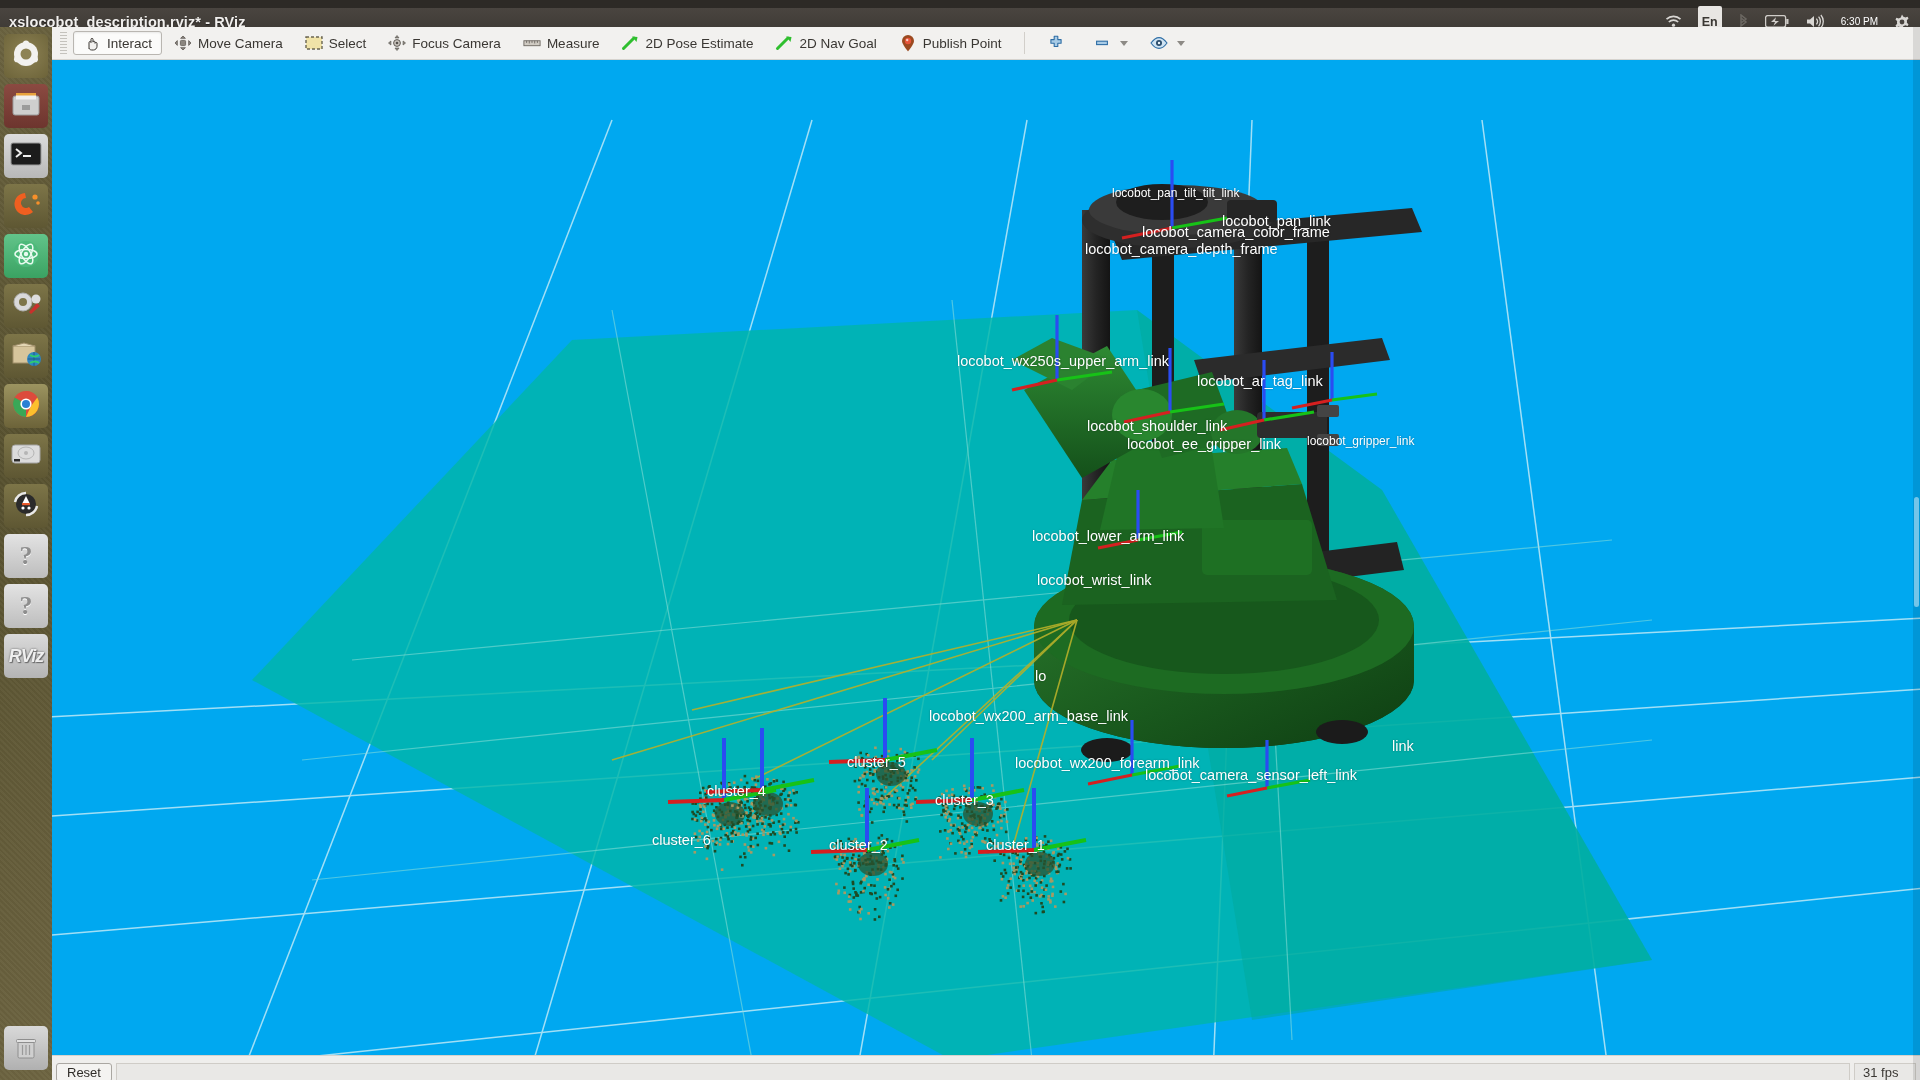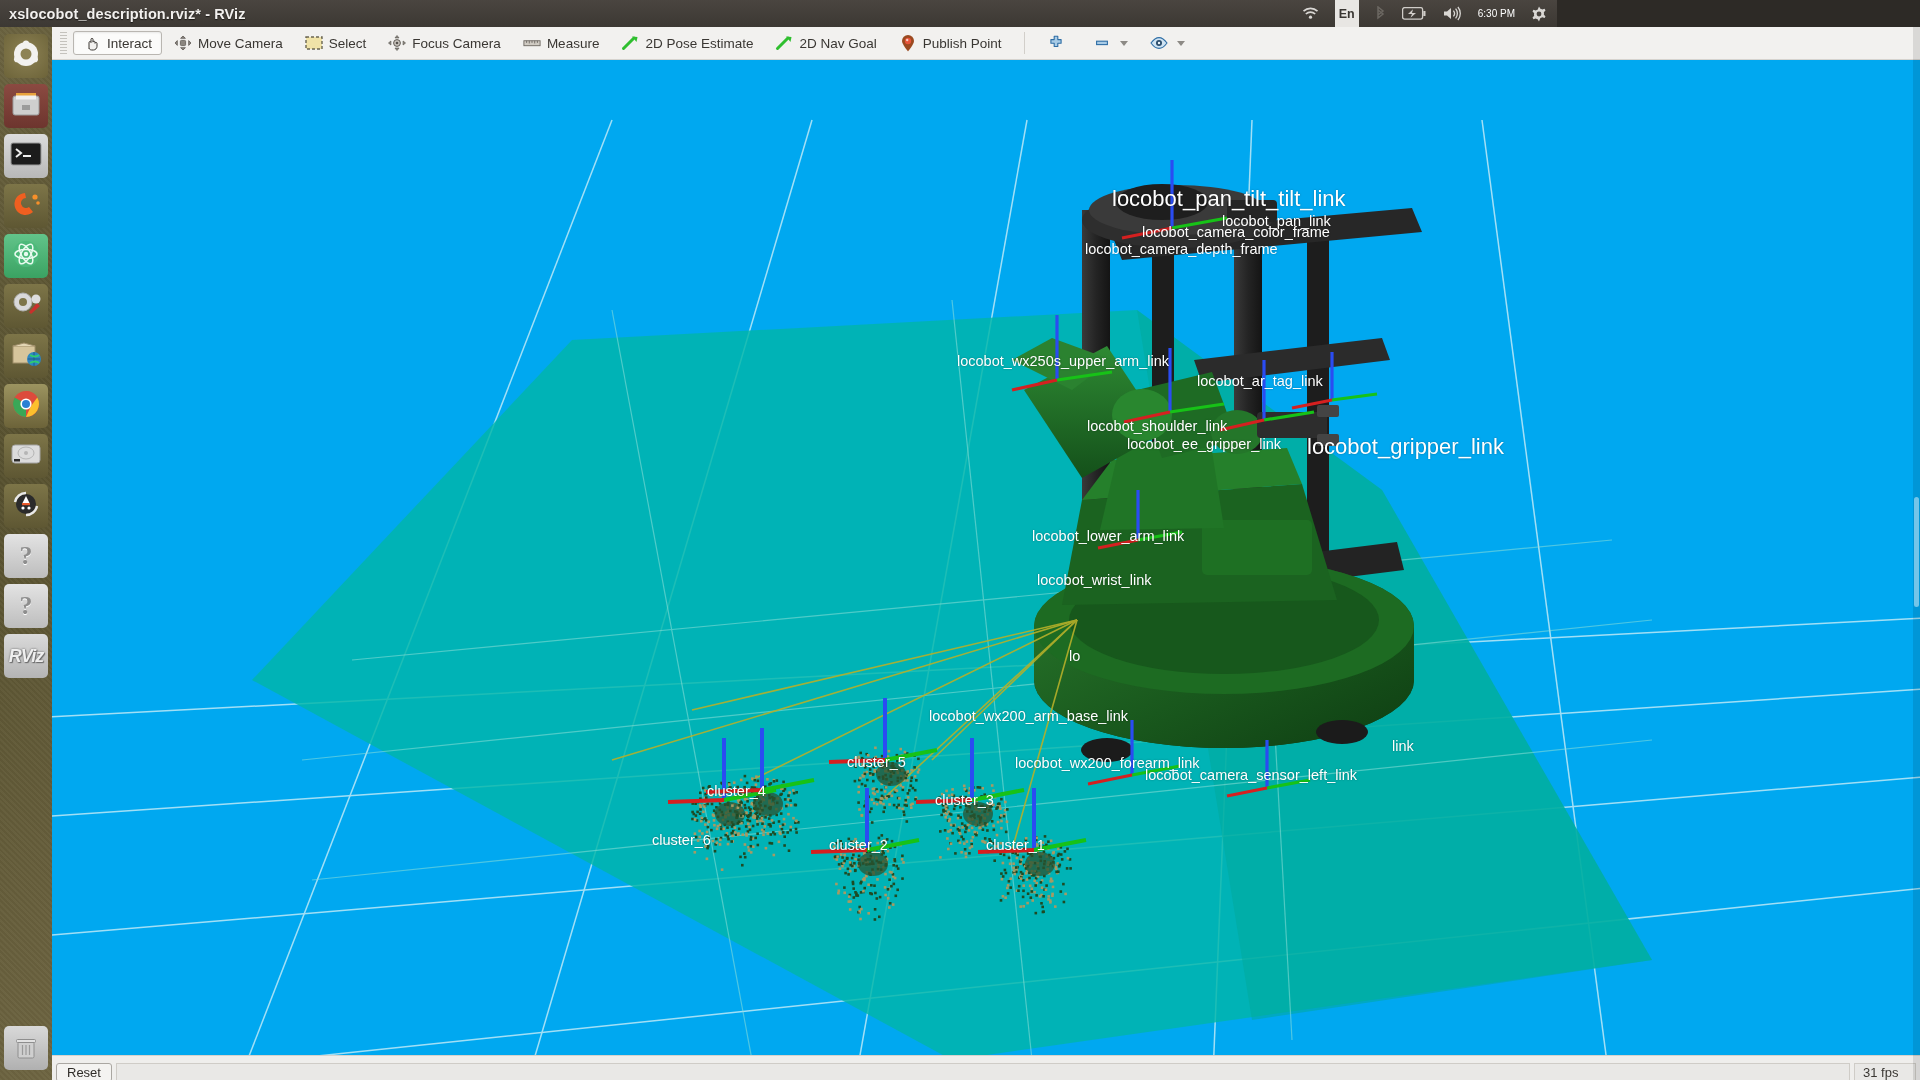--- a/index.html
+++ b/index.html
@@ -1,20 +1,20 @@
 <!DOCTYPE html>
 <html><head>
 <meta charset="utf-8">
 <style>
   * { margin:0; padding:0; box-sizing:border-box; }
   html,body { width:1920px; height:1080px; overflow:hidden;
     font-family:"Liberation Sans", sans-serif; background:#2d2a26; }
 
   
-  #top-panel { position:absolute; left:0; top:0; width:1557px; height:27px;
+  #top-panel { position:absolute; left:0; top:8px; width:1920px; height:27px;
     background:linear-gradient(#4a4540,#3c3833); color:#f2f0ee;
     display:flex; align-items:center; font-size:14px; }
   #window-title { margin-left:9px; font-weight:bold; letter-spacing:.1px;
     text-shadow:0 1px 1px rgba(0,0,0,.6); font-size:14.5px; }
   #tray { margin-left:auto; display:flex; align-items:center; gap:16px;
     padding-right:10px; font-size:14px; }
   .tray-ico { display:inline-flex; align-items:center; justify-content:center;
     height:20px; opacity:.92; }
   #kbd-lang { background:#e8e6e3; color:#3a3733; border-radius:2px;
     padding:8px 4px; font-size:12.5px; line-height:16px; font-weight:bold; }
@@ -77,21 +77,21 @@
   .caret { width:0;height:0;border-left:4px solid transparent;
     border-right:4px solid transparent;border-top:5px solid #8d8a85; margin-left:3px; }
 
   
   #viewport { position:relative; width:1868px; height:995px; overflow:hidden;
     background:#00a8f0; }
   #grid-svg, #scene-svg { position:absolute; left:0; top:0; }
   .flabel { position:absolute; color:#fff; font-size:14.5px;
     font-family:"Liberation Sans",sans-serif; white-space:nowrap;
     text-shadow:0 0 2px rgba(0,0,0,.35); pointer-events:none; }
-  .flabel.big { font-size:22px; }
+  .flabel.big { font-size:12px; }
 
   
   #statusbar { position:relative; height:25px; background:#efeeec;
     display:flex; align-items:center; padding:16px 4px; gap:4px;
     border-top:1px solid #d6d3ce; }
   #reset-btn { font-size:13px; padding:1px 10px; background:#f4f3f1;
     border:1px solid #aaa7a2; border-radius:3px; color:#2f2c28; }
   #status-field { flex:1; height:19px; background:#e9e8e6;
     border:1px solid #cfccc7; }
   #fps { font-size:13px; color:#3a3733; border:1px solid #cfccc7;
@@ -1857,21 +1857,21 @@
         <div class="flabel" style="left: 1170px; top: 153px;">locobot_pan_link</div>
         <div class="flabel" style="left: 1000px; top: 181px; padding-left: 33px;">locobot_camera_depth_frame</div>
         <div class="flabel" style="left: 1090px; top: 164px;">locobot_camera_color_frame</div>
         <div class="flabel" style="left: 905px; top: 293px;">locobot_wx250s_upper_arm_link</div>
         <div class="flabel" style="left: 1145px; top: 313px;">locobot_ar_tag_link</div>
         <div class="flabel" style="left: 1035px; top: 358px;">locobot_shoulder_link</div>
         <div class="flabel big" style="left: 1255px; top: 374px;">locobot_gripper_link</div>
         <div class="flabel" style="left: 1075px; top: 376px;">locobot_ee_gripper_link</div>
         <div class="flabel" style="left: 980px; top: 468px;">locobot_lower_arm_link</div>
         <div class="flabel" style="left: 985px; top: 512px;">locobot_wrist_link</div>
-        <div class="flabel" style="left: 983px; top: 588px; padding-left: 34px;">lo</div>
+        <div class="flabel" style="left: 983px; top: 608px;">lo</div>
         <div class="flabel" style="left: 877px; top: 648px;">locobot_wx200_arm_base_link</div>
         <div class="flabel" style="left: 963px; top: 695px;">locobot_wx200_forearm_link</div>
         <div class="flabel" style="left: 1340px; top: 678px;">link</div>
         <div class="flabel" style="left: 1093px; top: 707px;">locobot_camera_sensor_left_link</div>
         <div class="flabel" style="left: 600px; top: 729px; margin-top: 43px;">cluster_6</div>
         <div class="flabel" style="left: 655px; top: 723px;">cluster_4</div>
         <div class="flabel" style="left: 795px; top: 694px;">cluster_5</div>
         <div class="flabel" style="left: 883px; top: 732px;">cluster_3</div>
         <div class="flabel" style="left: 777px; top: 777px;">cluster_2</div>
         <div class="flabel" style="left: 934px; top: 777px;">cluster_1</div>

